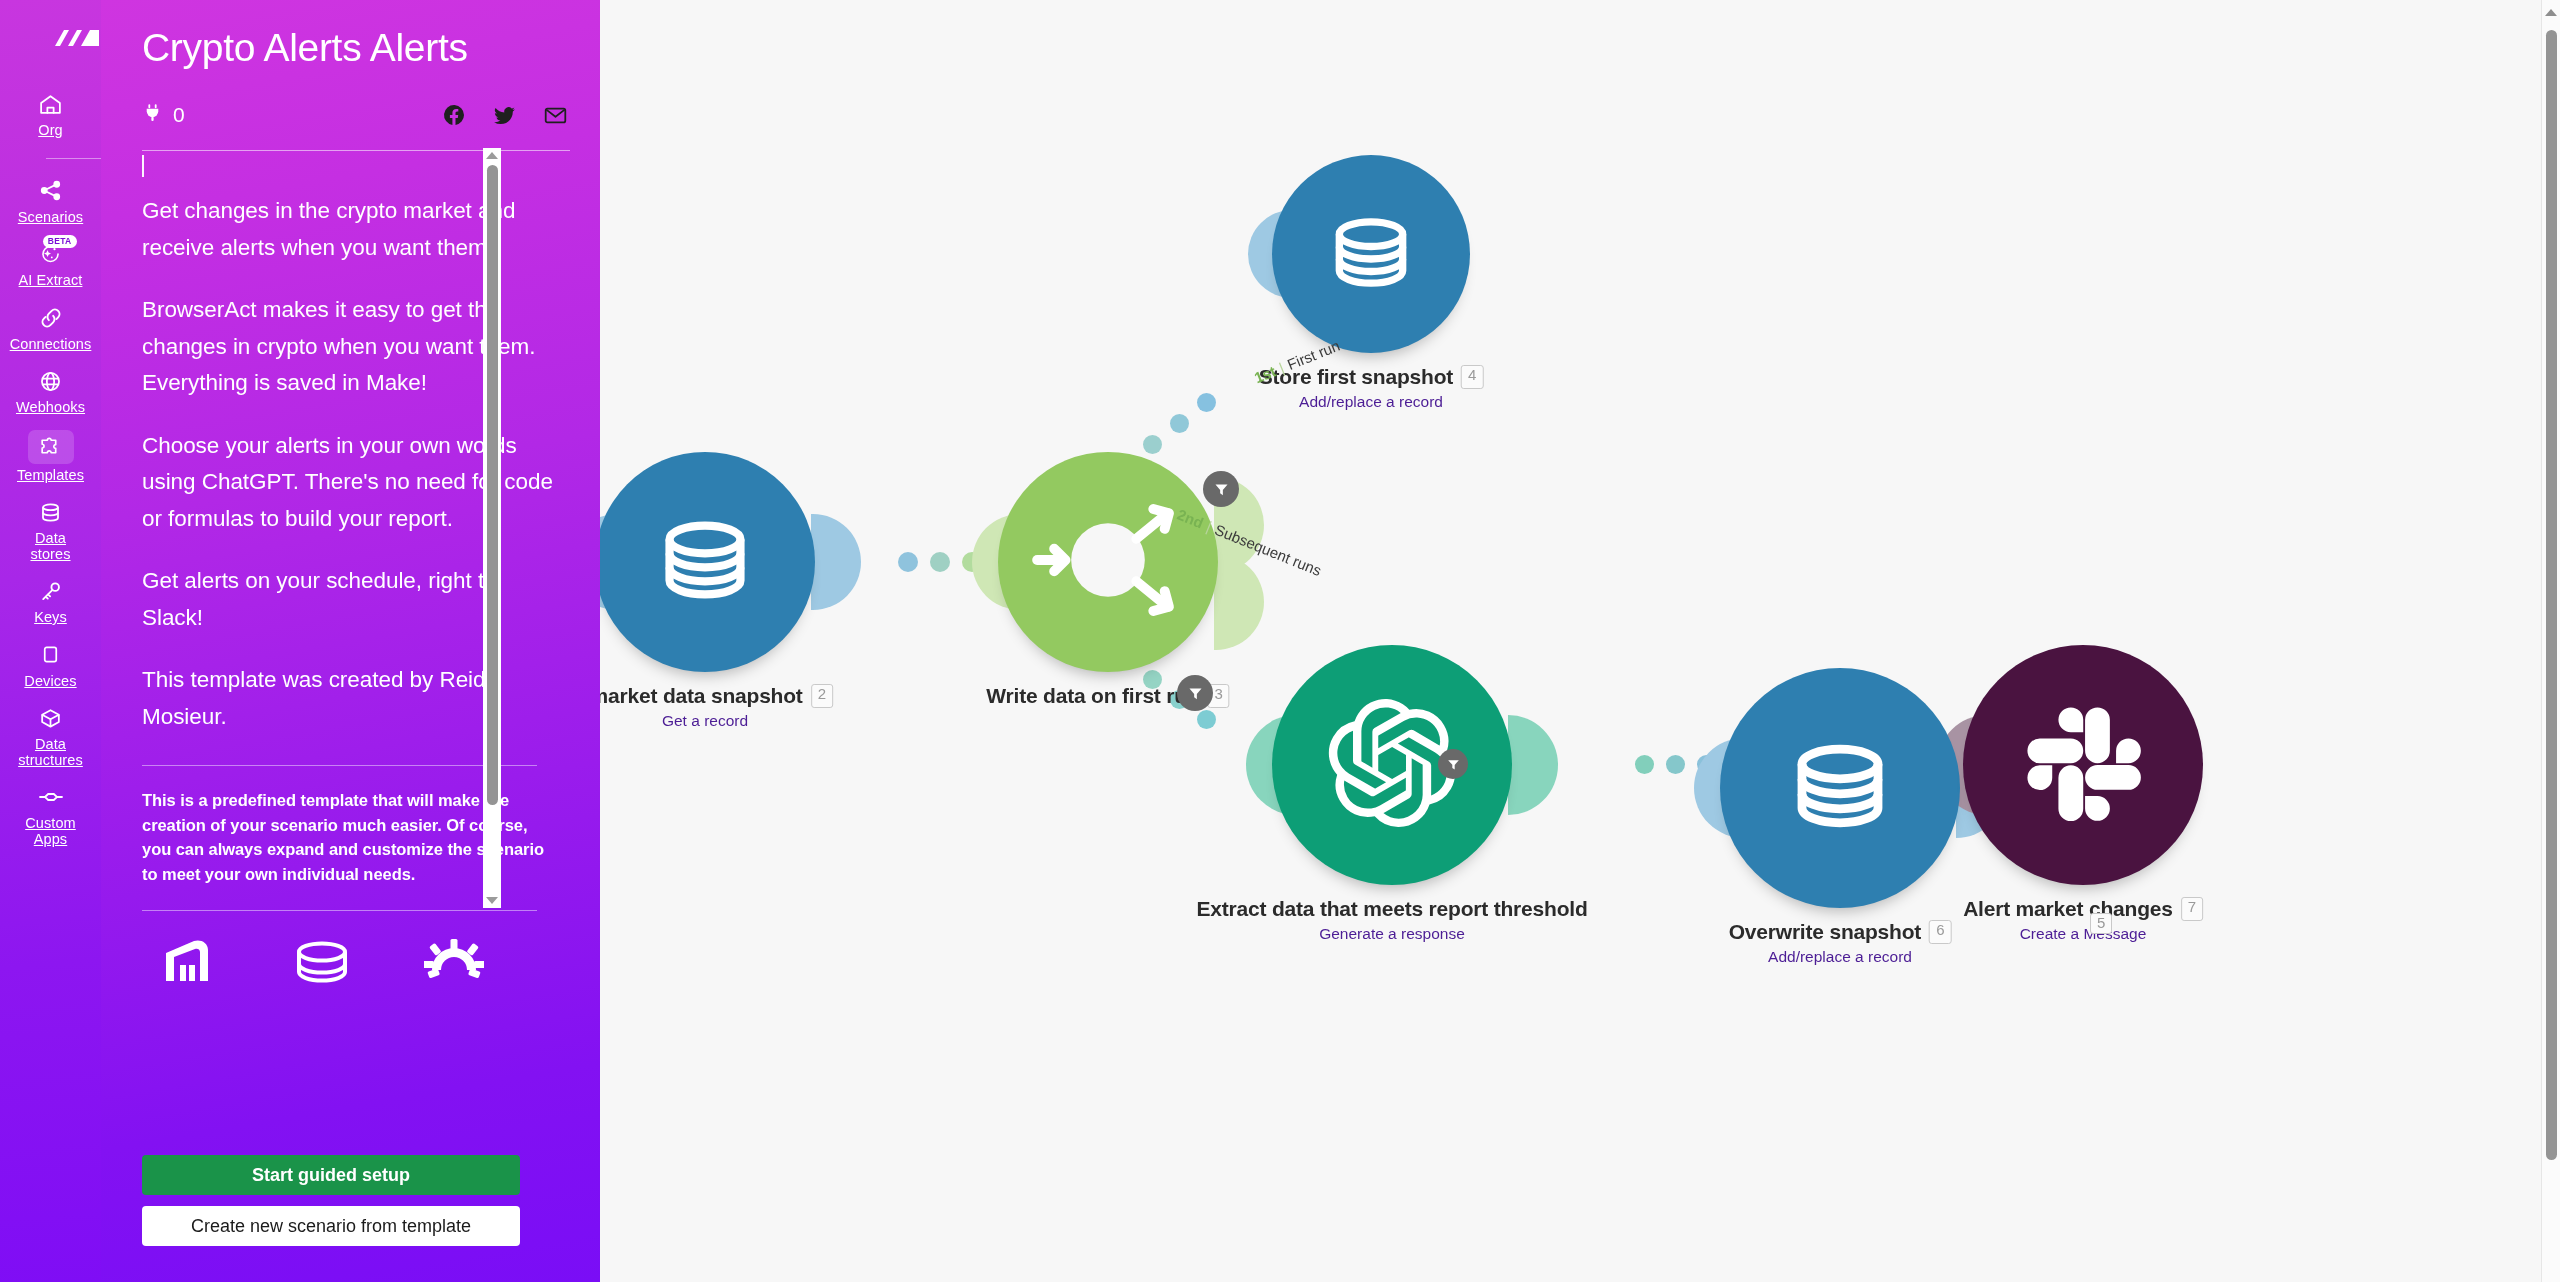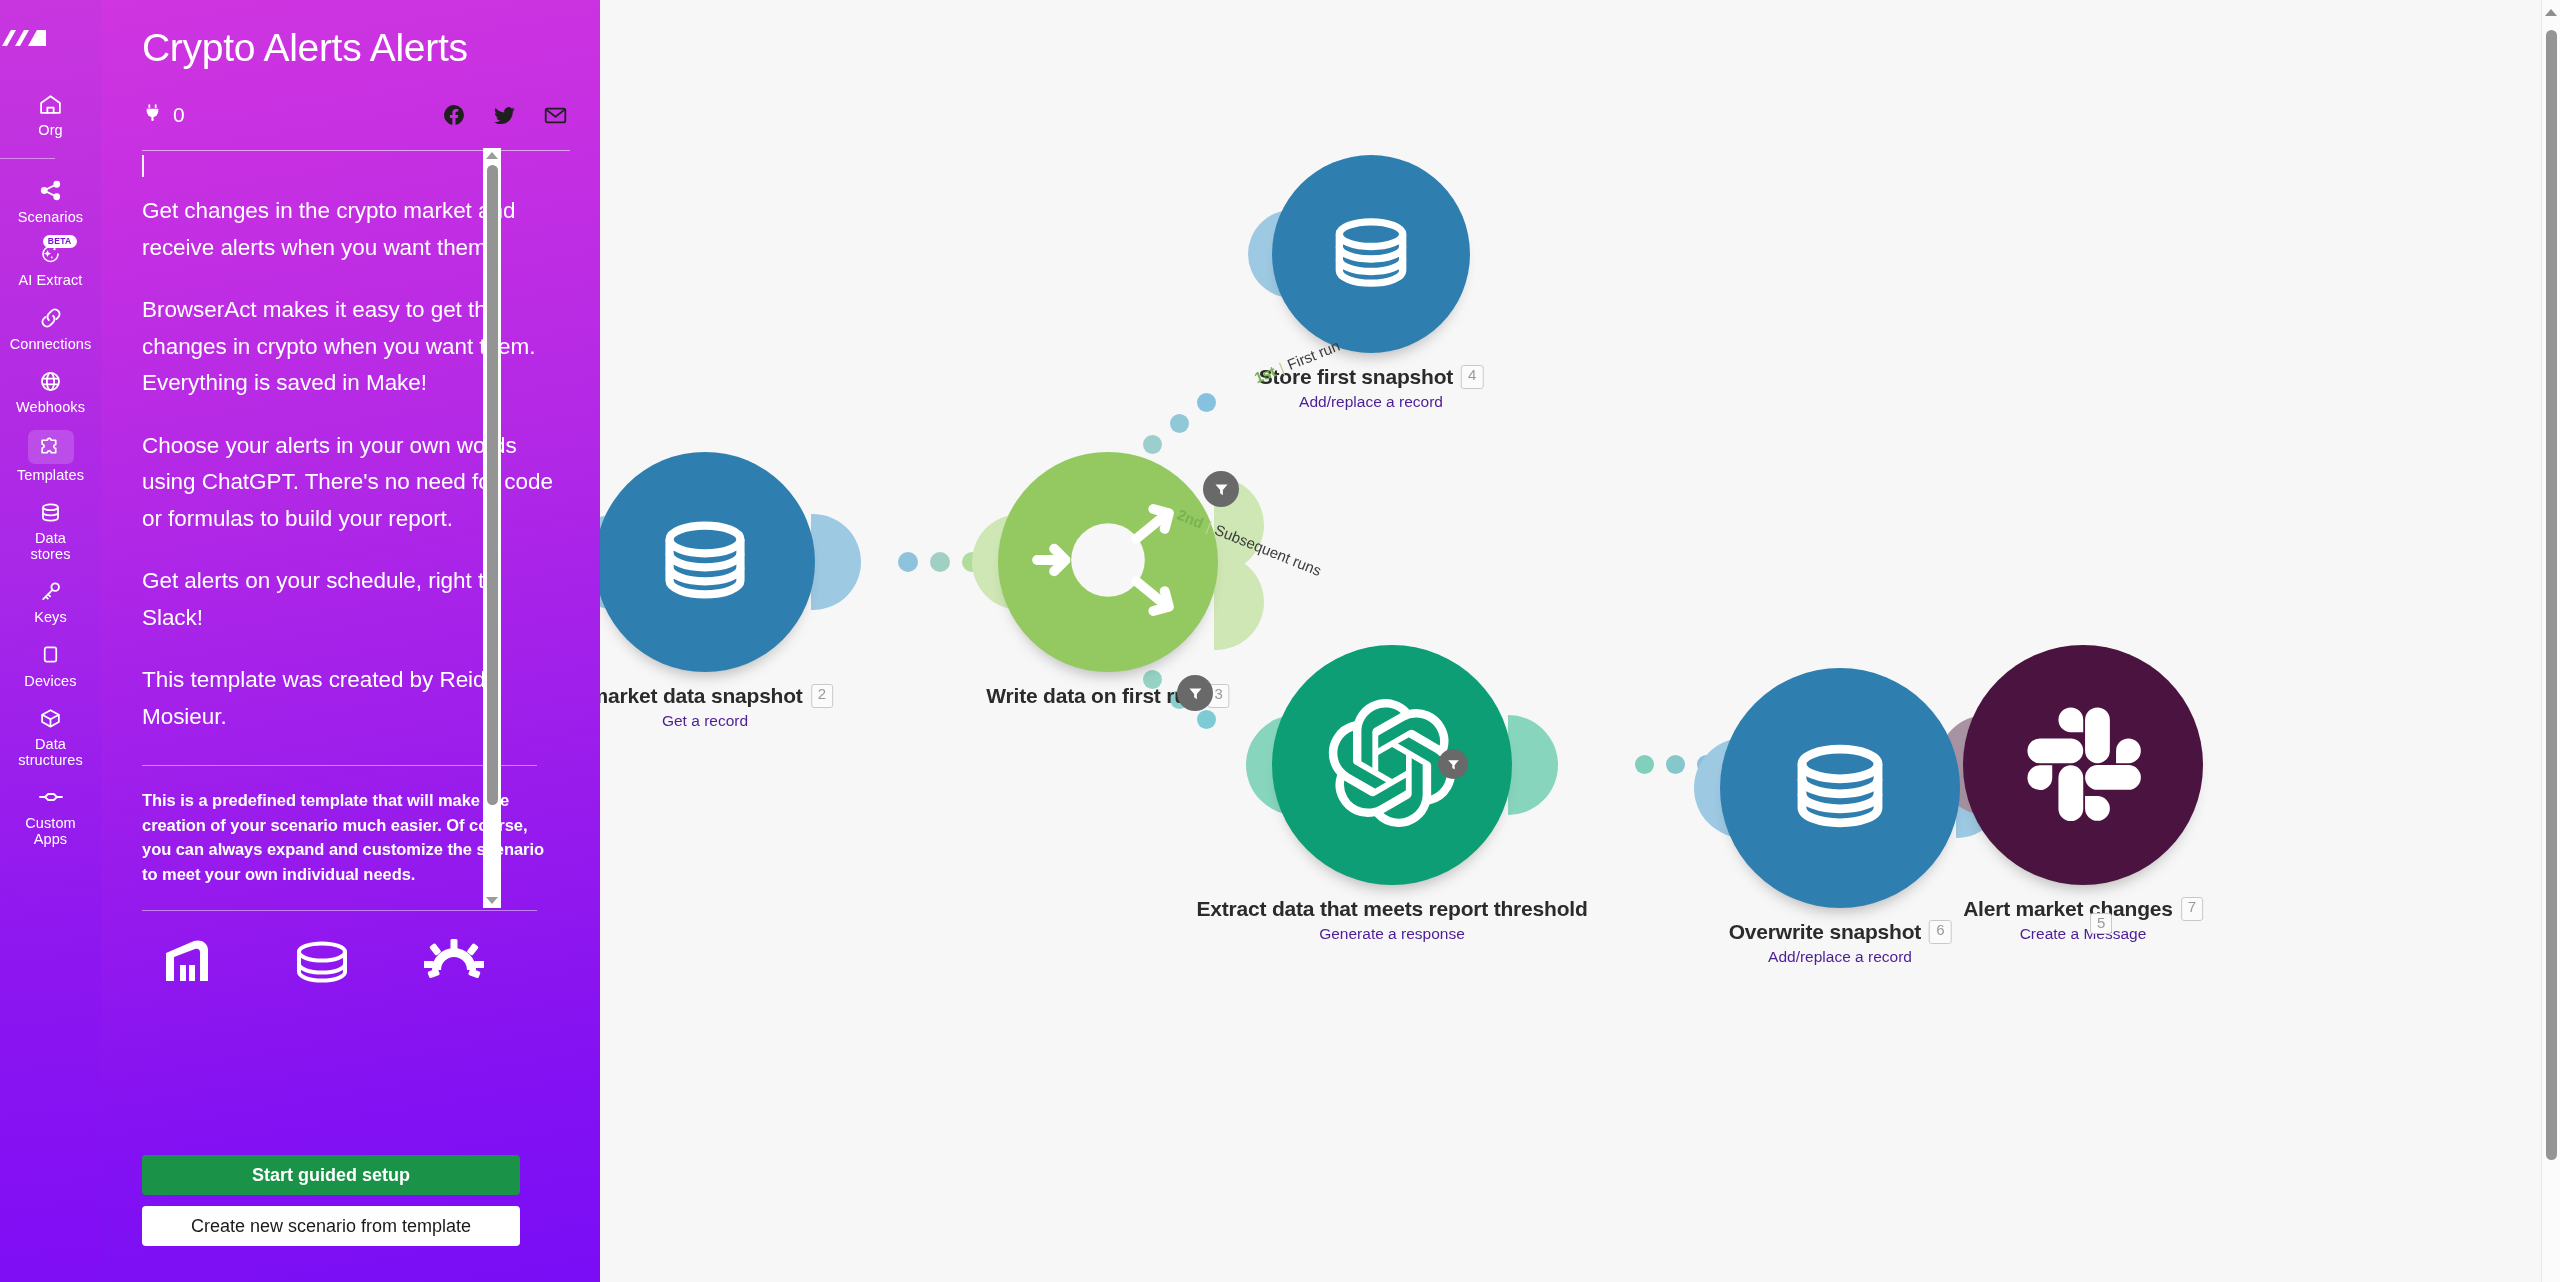--- a/index.html
+++ b/index.html
@@ -8,24 +8,25 @@
     overflow: hidden;
     font-family: "Liberation Sans", sans-serif;
     background: #f7f7f7;
   }
   #root { position: relative; width: 2560px; height: 1282px; }
 
   
   #nav-rail {
     position: absolute; left: 0; top: 0; width: 101px; height: 1282px;
     background: linear-gradient(175deg, #c836df 0%, #bc2fe0 18%, #a827e8 45%, #8d16f0 75%, #7f0df5 100%);
-    display: flex; flex-direction: column; align-items: flex-start;
+    display: flex; flex-direction: column; align-items: flex-end;
     padding-top: 22px;
     color: #ffffff;
     z-index: 30;
+    text-decoration: underline;
   }
   #nav-rail .logo { width: 48px; height: 34px; margin-bottom: 26px; }
   .nav-item {
     width: 101px; display: flex; flex-direction: column;
     align-items: center; justify-content: center;
     padding: 7px 2px 7px; cursor: pointer;
   }
   .nav-item .ico {
     width: 40px; height: 30px; display: flex; align-items: center; justify-content: center;
     position: relative;

